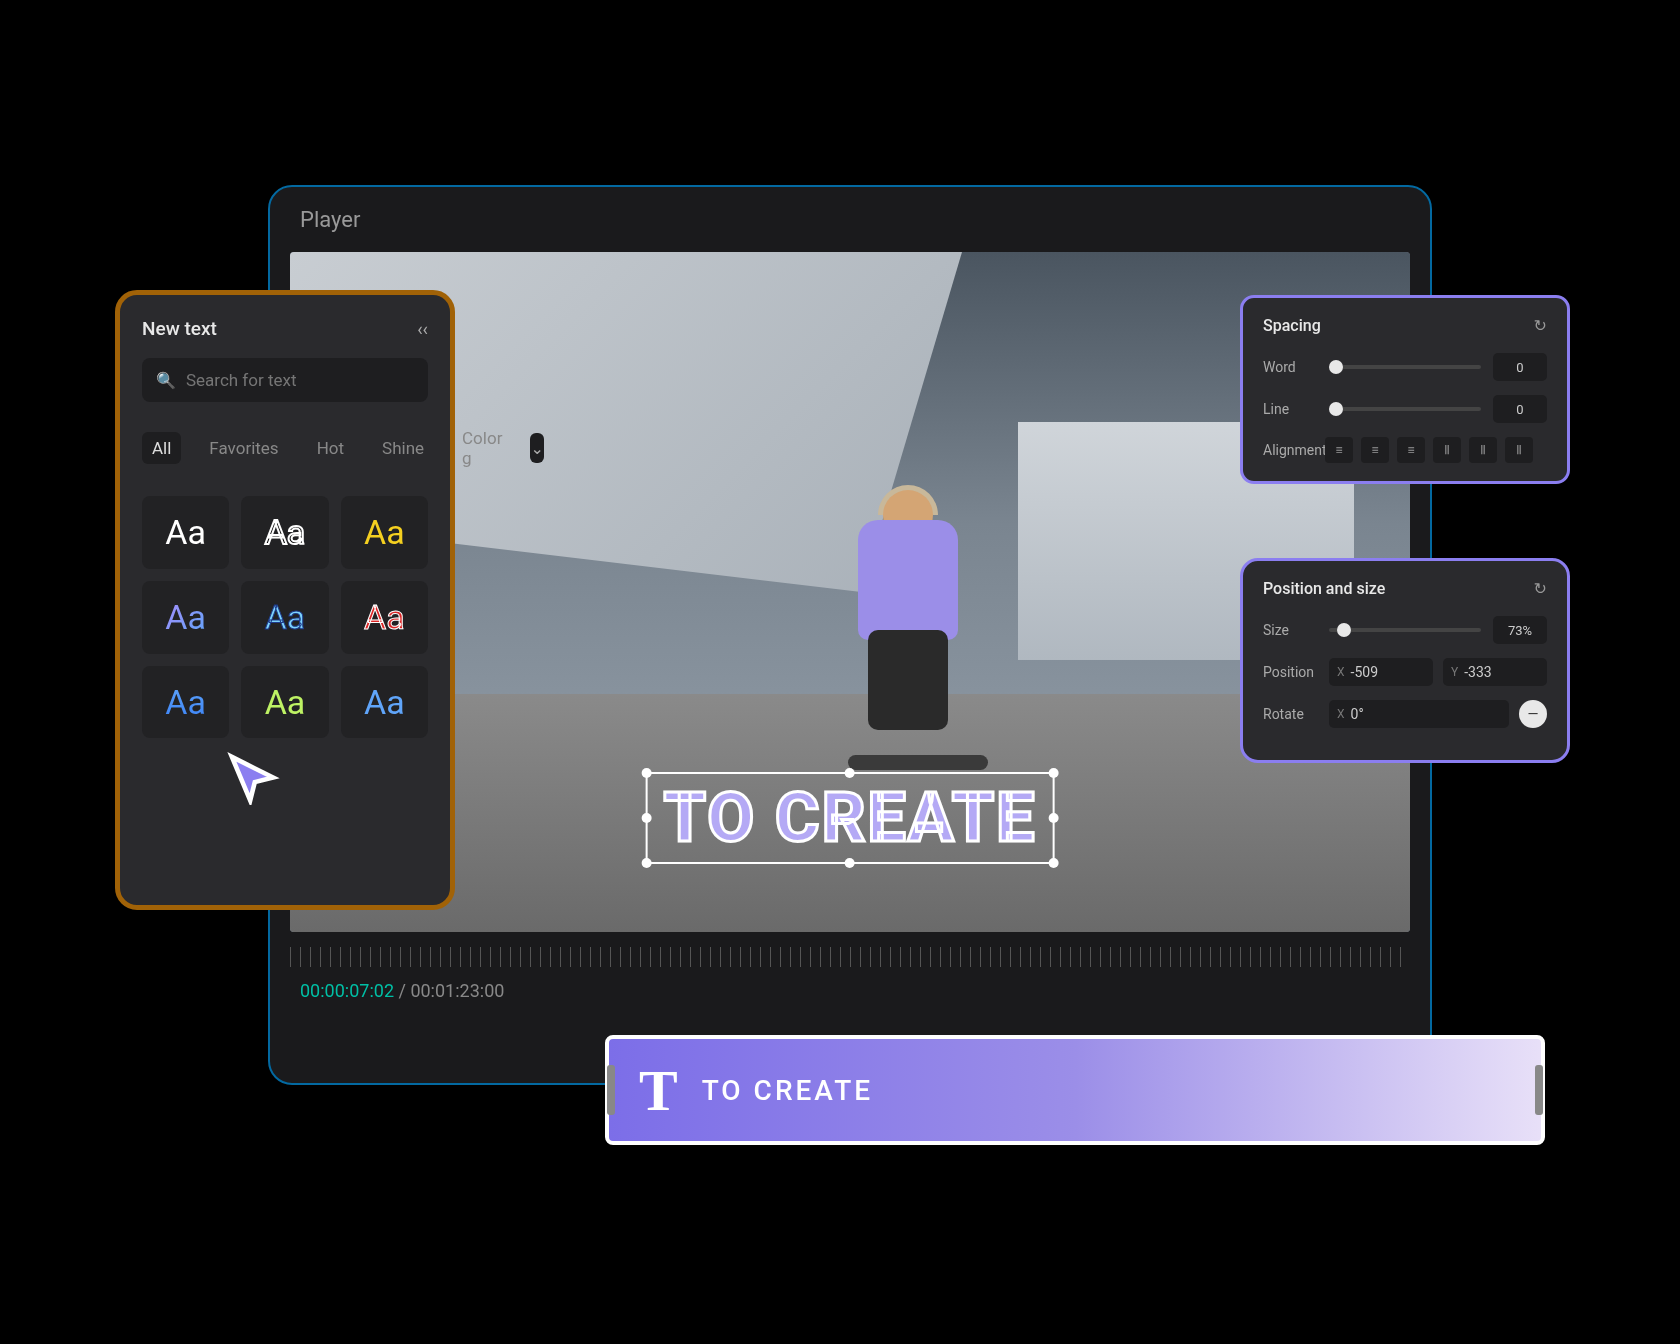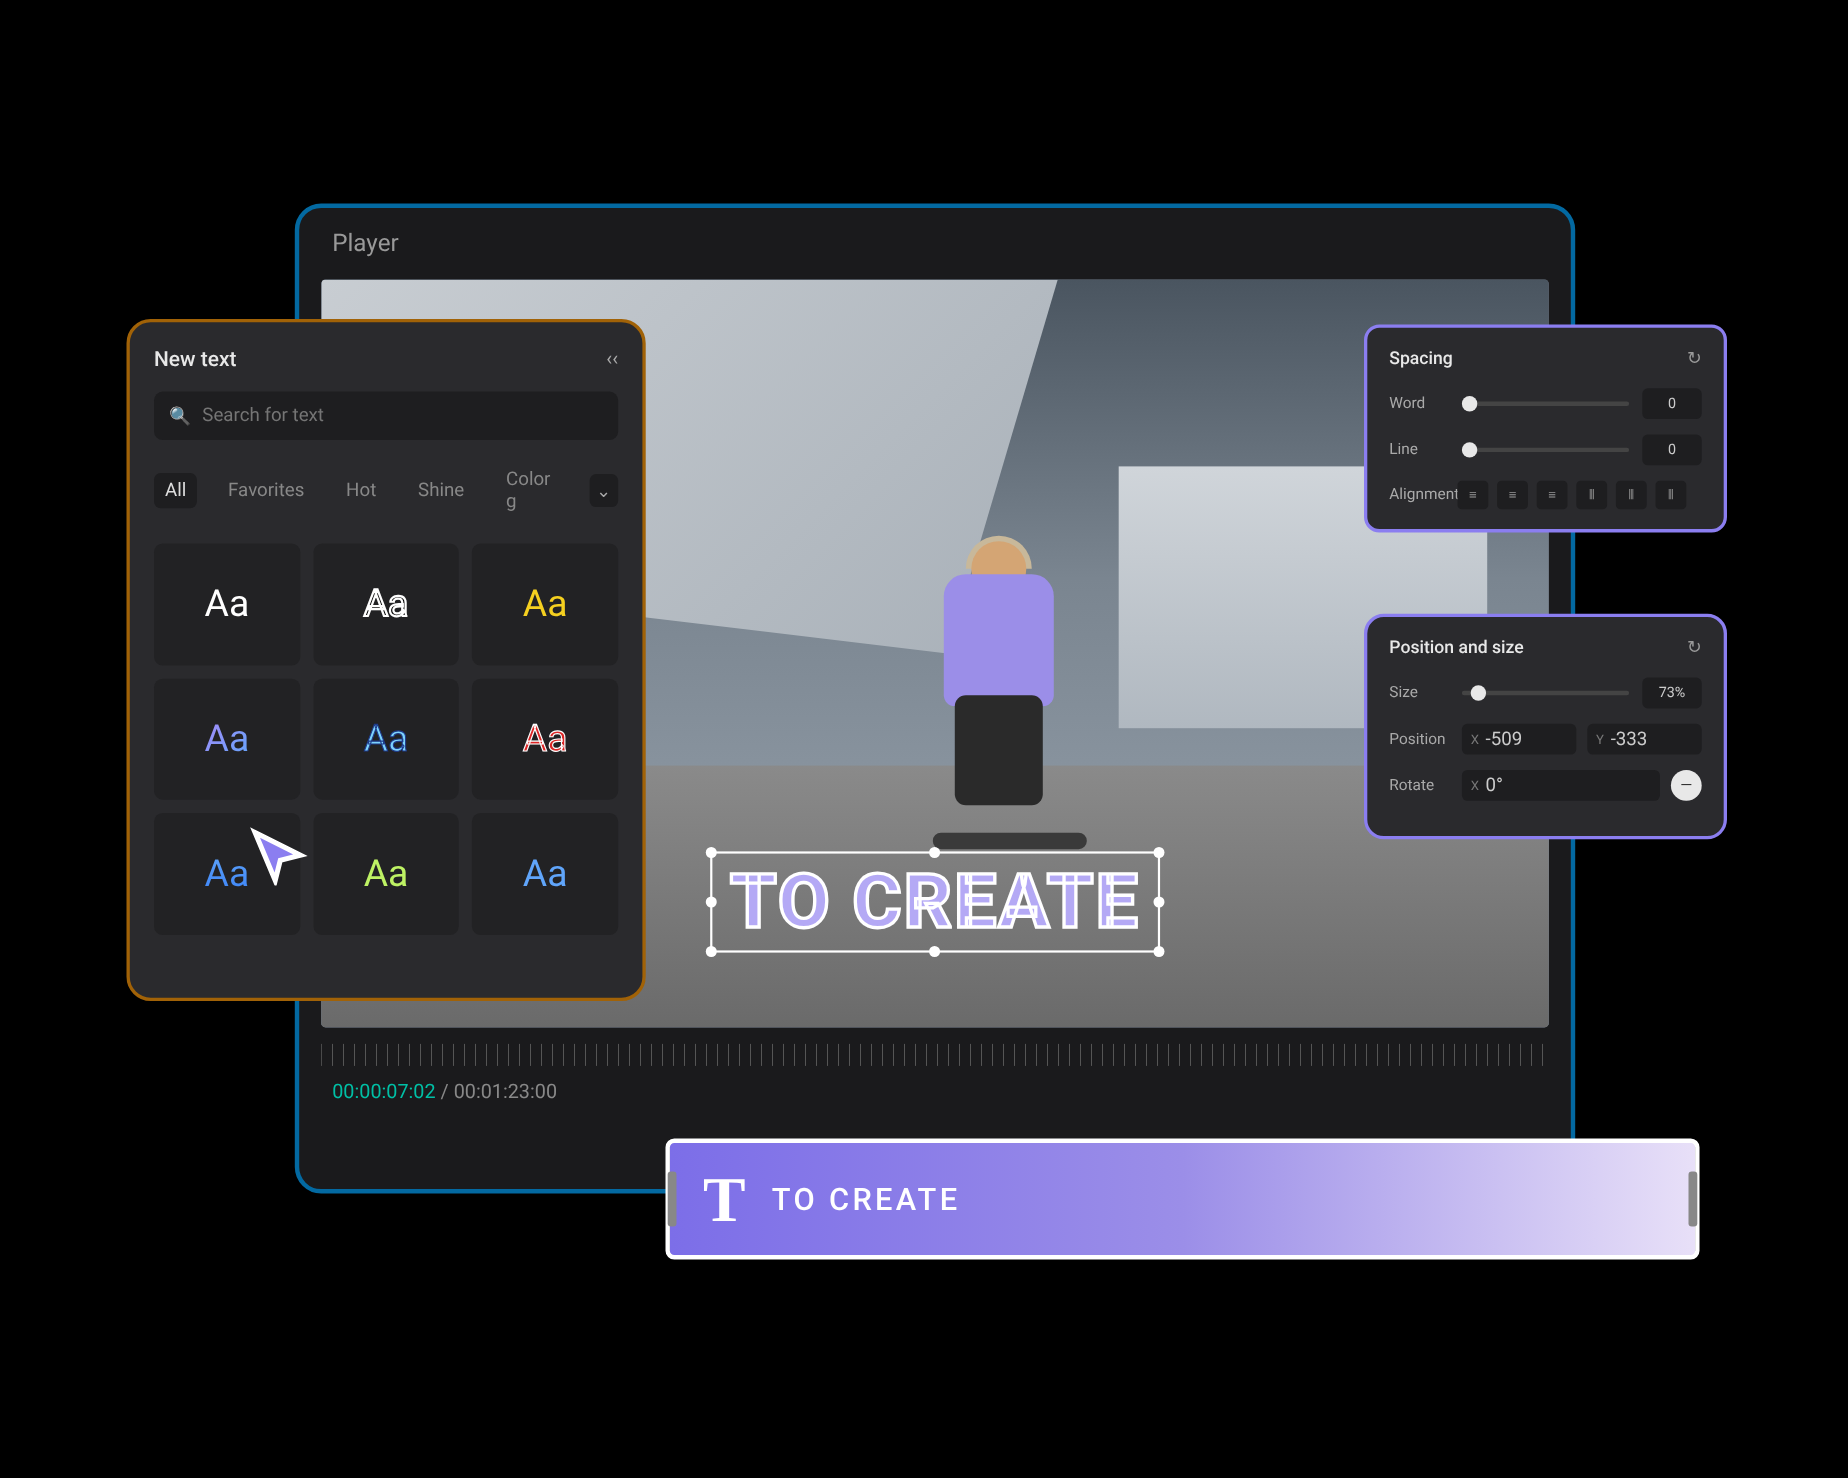--- a/index.html
+++ b/index.html
@@ -1,17 +1,17 @@
 <!DOCTYPE html>
 <html><head>
 <meta charset="utf-8">
 <style>
 *{margin:0;padding:0;box-sizing:border-box;font-family:-apple-system,BlinkMacSystemFont,'Segoe UI',Roboto,sans-serif}
 body{background:#000;width:1680px;height:1344px;position:relative;overflow:hidden}
-.player-window{position:absolute;left:268px;top:185px;width:1164px;height:900px;background:#1a1a1c;border:4px solid #0369a1;border-radius:24px;overflow:hidden}
+.player-window{position:absolute;left:268px;top:185px;width:1164px;height:900px;background:#1a1a1c;border:2px solid #0369a1;border-radius:24px;overflow:hidden}
 .player-header{padding:20px 30px;color:#999;font-size:22px}
 .video-area{margin:0 20px;height:680px;background:#6b7280;border-radius:4px;position:relative;overflow:hidden}
 .video-bg{position:absolute;inset:0;background:linear-gradient(180deg,#4a5560 0%,#7a8590 40%,#8a95a0 70%,#6a7580 100%)}
 .building{position:absolute;left:0;top:0;width:60%;height:50%;background:linear-gradient(135deg,#c8cdd2 0%,#a8b0b8 100%);clip-path:polygon(0 0,100% 0,85% 100%,0 80%)}
 .building2{position:absolute;right:5%;top:25%;width:30%;height:35%;background:linear-gradient(180deg,#d0d5da 0%,#b0b8c0 100%)}
 .skater{position:absolute;left:48%;top:35%;width:180px;height:280px}
 .skater-body{position:absolute;top:30px;left:30px;width:100px;height:120px;background:#9b8ee8;border-radius:20px 20px 10px 10px}
 .skater-head{position:absolute;top:0;left:55px;width:50px;height:50px;background:#d4a574;border-radius:50%}
 .skater-hat{position:absolute;top:-5px;left:50px;width:60px;height:30px;background:#c8b89a;border-radius:30px 30px 0 0}
 .skater-legs{position:absolute;top:140px;left:40px;width:80px;height:100px;background:#2a2a2a;border-radius:10px}
@@ -21,21 +21,21 @@
 .text-box{position:relative;border:2px solid #fff;padding:4px}
 .text-handle{position:absolute;width:10px;height:10px;background:#fff;border-radius:50%}
 .th-tl{top:-6px;left:-6px}.th-tr{top:-6px;right:-6px}.th-bl{bottom:-6px;left:-6px}.th-br{bottom:-6px;right:-6px}
 .th-tc{top:-6px;left:50%;margin-left:-5px}.th-bc{bottom:-6px;left:50%;margin-left:-5px}
 .th-ml{top:50%;left:-6px;margin-top:-5px}.th-mr{top:50%;right:-6px;margin-top:-5px}
 .overlay-text{font-size:68px;font-weight:800;color:#b4a9f5;-webkit-text-stroke:3px #fff;letter-spacing:2px;padding:0 12px}
 .timeline-ticks{margin:15px 20px 5px;height:20px;background:repeating-linear-gradient(90deg,#555 0,#555 1px,transparent 1px,transparent 10px)}
 .timeline-time{padding:8px 30px;font-size:18px}
 .time-current{color:#00bfa5}
 .time-total{color:#888}
-.text-panel{position:absolute;left:115px;top:290px;width:472px;height:620px;background:#2a2a2d;border:3px solid #a16207;border-radius:22px;padding:22px;z-index:10}
+.text-panel{position:absolute;left:115px;top:290px;width:340px;height:620px;background:#2a2a2d;border:5px solid #a16207;border-radius:22px;padding:22px;z-index:10}
 .panel-header{display:flex;justify-content:space-between;align-items:center;margin-bottom:18px}
 .panel-title{color:#e8e8e8;font-size:19px;font-weight:500}
 .collapse-icon{color:#aaa;font-size:18px;cursor:pointer}
 .search-box{background:#1e1e20;border-radius:8px;padding:12px 14px;display:flex;align-items:center;gap:10px;margin-bottom:20px}
 .search-icon{color:#888;font-size:16px}
 .search-input{background:none;border:none;color:#0ea5e9;font-size:17px;outline:none;flex:1}
 .tabs{display:flex;gap:18px;align-items:center;margin-bottom:22px}
 .tab{color:#888;font-size:17px;cursor:pointer;padding:6px 10px;border-radius:6px}
 .tab.active{background:#1e1e20;color:#ddd}
 .tab-more{width:30px;height:30px;background:#1e1e20;border-radius:6px;display:flex;align-items:center;justify-content:center;color:#aaa;margin-left:auto}
@@ -57,21 +57,21 @@
 .prop-label{color:#aaa;font-size:14px;width:54px}
 .slider{flex:1;height:4px;background:#444;border-radius:2px;position:relative;cursor:pointer}
 .slider-thumb{position:absolute;width:14px;height:14px;background:#e8e8e8;border-radius:50%;top:-5px}
 .value-box{width:54px;height:28px;background:#1e1e20;border-radius:5px;color:#ccc;font-size:13px;display:flex;align-items:center;justify-content:center}
 .align-row{display:flex;align-items:center;gap:8px;margin-top:6px}
 .align-btn{width:28px;height:26px;background:#1e1e20;border-radius:4px;display:flex;align-items:center;justify-content:center;cursor:pointer;color:#999;font-size:12px}
 .position-panel{position:absolute;right:110px;top:558px;width:330px;background:#2a2a2d;border:3px solid #8b7ef0;border-radius:18px;padding:18px 20px;z-index:10}
 .pos-inputs{display:flex;gap:10px;flex:1}
 .pos-input{flex:1;height:28px;background:#1e1e20;border-radius:5px;display:flex;align-items:center;padding:0 8px;gap:6px}
 .pos-axis{color:#777;font-size:12px}
-.pos-val{color:#ccc;font-size:17px}
+.pos-val{color:#ccc;font-size:14px}
 .rotate-btn{width:28px;height:28px;background:#e8e8e8;border-radius:50%;display:flex;align-items:center;justify-content:center;color:#333;font-size:14px;cursor:pointer}
 .text-clip{position:absolute;left:605px;top:1035px;width:940px;height:110px;background:linear-gradient(90deg,#7c6ee8 0%,#9b8ee8 50%,#e8e0f8 100%);border-radius:8px;display:flex;align-items:center;padding:0 30px;gap:24px;z-index:5;border:4px solid #fff}
 .clip-handle{position:absolute;width:8px;height:50px;background:#888;border-radius:3px;top:50%;transform:translateY(-50%)}
 .ch-l{left:-2px}.ch-r{right:-2px}
 .text-icon{font-size:58px;color:#fff;font-family:Georgia,serif;font-weight:700}
 .clip-text{color:#fff;font-size:28px;font-weight:500;letter-spacing:3px}
 </style>
 </head>
 <body>
 

